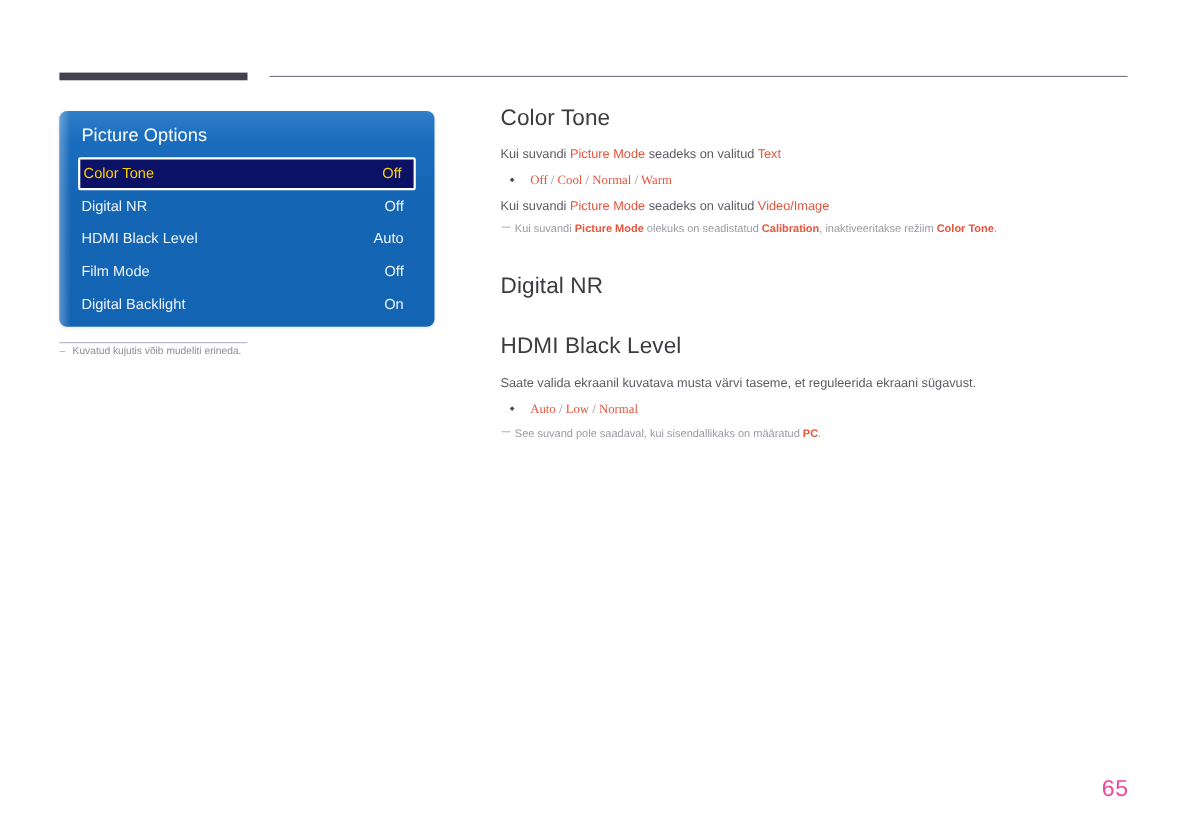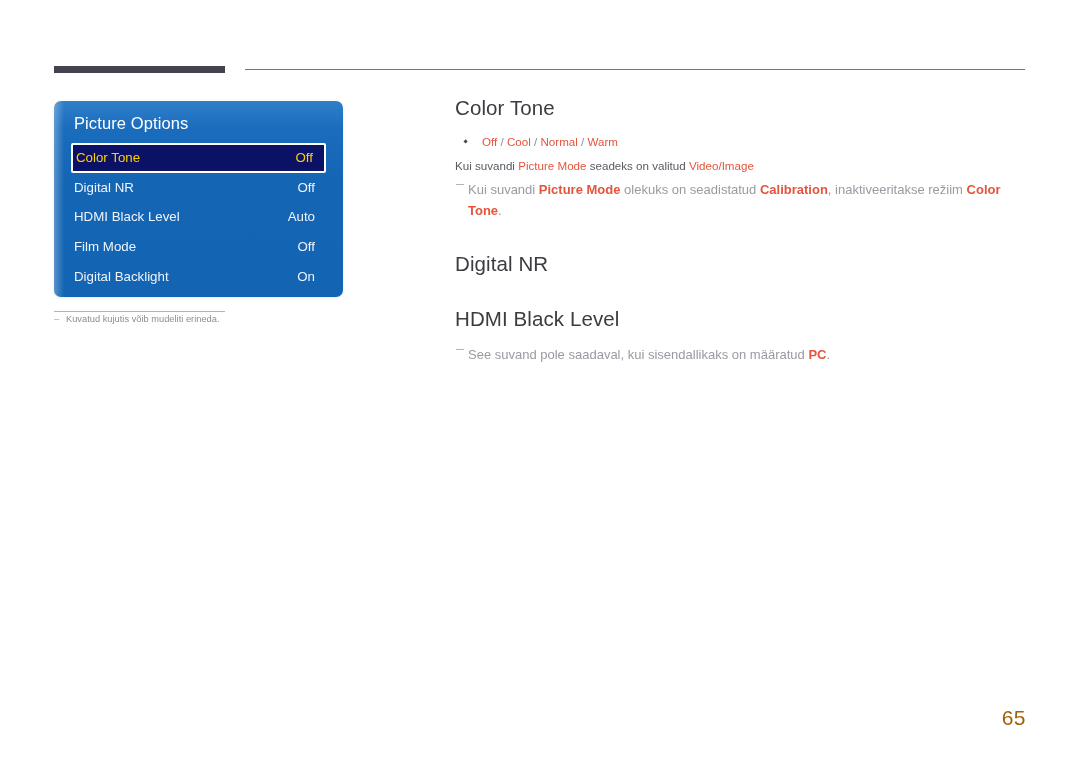--- a/index.html
+++ b/index.html
@@ -33,21 +33,21 @@
     width: 780px;
     height: 1px;
     background: #74747c;
   }
 
   
   .osd-panel {
     position: absolute;
     left: 54px;
     top: 101px;
-    width: 289px;
+    width: 341px;
     height: 196px;
     border-radius: 7px;
     background: linear-gradient(180deg, #2f7fc9 0%, #1a6cbd 14%, #1565b5 40%, #1464b4 100%);
     box-shadow: 0 1px 3px rgba(0,0,0,0.10);
     overflow: hidden;
   }
   .osd-panel::before {
     content: "";
     position: absolute;
     left: 0; top: 0;
@@ -163,58 +163,59 @@
     margin: 2px 0 5px 0;
     padding: 0;
     list-style: none;
   }
   ul.opts li {
     position: relative;
     padding-left: 27px;
     font-size: 11.6px;
     line-height: 1.7;
     color: #e4553c;
+    font-family: Liberation Serif, serif;
   }
   ul.opts li::before {
     content: "";
     position: absolute;
     left: 9px;
     top: 8px;
     width: 3.2px;
     height: 3.2px;
     background: #4a4a52;
     transform: rotate(45deg);
   }
 
   p.note {
     margin: 0 0 2px 0;
     padding-left: 13px;
     position: relative;
-    font-size: 13px;
+    font-size: 10px;
     line-height: 1.62;
     color: #9a9aa2;
   }
   p.note::before {
     content: "";
     position: absolute;
     left: 1px;
     top: 5px;
     width: 8px;
     height: 1px;
     background: #b3b3ba;
   }
   p.note .hl-b { font-weight: bold; }
 
   
   .page-number {
     position: absolute;
     right: 54px;
     bottom: 33px;
     font-size: 21px;
-    color: #a16207;
+    color: #ec4899;
     letter-spacing: 0.5px;
   }
 </style>
 </head>
 <body>
 
 <div class="header-bar"></div>
 <div class="header-line"></div>
 
 <div class="osd-panel">
@@ -245,31 +246,36 @@
 
 <div class="caption-block">
   <div class="caption-rule"></div>
   <div class="caption-text">Kuvatud kujutis võib mudeliti erineda.</div>
 </div>
 
 <div class="content">
 
   <div class="section">
     <h2 class="sec-title">Color Tone</h2>
+    <p class="body-line"><span>Kui suvandi </span><span class="hl">Picture Mode</span><span> seadeks on valitud </span><span class="hl">Text</span></p>
     <ul class="opts">
       <li><span class="hl">Off</span><span class="sep"> / </span><span class="hl">Cool</span><span class="sep"> / </span><span class="hl">Normal</span><span class="sep"> / </span><span class="hl">Warm</span></li>
     </ul>
     <p class="body-line"><span>Kui suvandi </span><span class="hl">Picture Mode</span><span> seadeks on valitud </span><span class="hl">Video/Image</span></p>
     <p class="note"><span>Kui suvandi </span><span class="hl-b">Picture Mode</span><span> olekuks on seadistatud </span><span class="hl-b">Calibration</span><span>, inaktiveeritakse režiim </span><span class="hl-b">Color Tone</span><span>.</span></p>
   </div>
 
   <div class="section gap-lg">
     <h2 class="sec-title">Digital NR</h2>
   </div>
 
   <div class="section gap-lg">
     <h2 class="sec-title">HDMI Black Level</h2>
+    <p class="body-line">Saate valida ekraanil kuvatava musta värvi taseme, et reguleerida ekraani sügavust.</p>
+    <ul class="opts">
+      <li><span class="hl">Auto</span><span class="sep"> / </span><span class="hl">Low</span><span class="sep"> / </span><span class="hl">Normal</span></li>
+    </ul>
     <p class="note"><span>See suvand pole saadaval, kui sisendallikaks on määratud </span><span class="hl-b">PC</span><span>.</span></p>
   </div>
 
 </div>
 
 <div class="page-number">65</div>
 
 </body></html>

